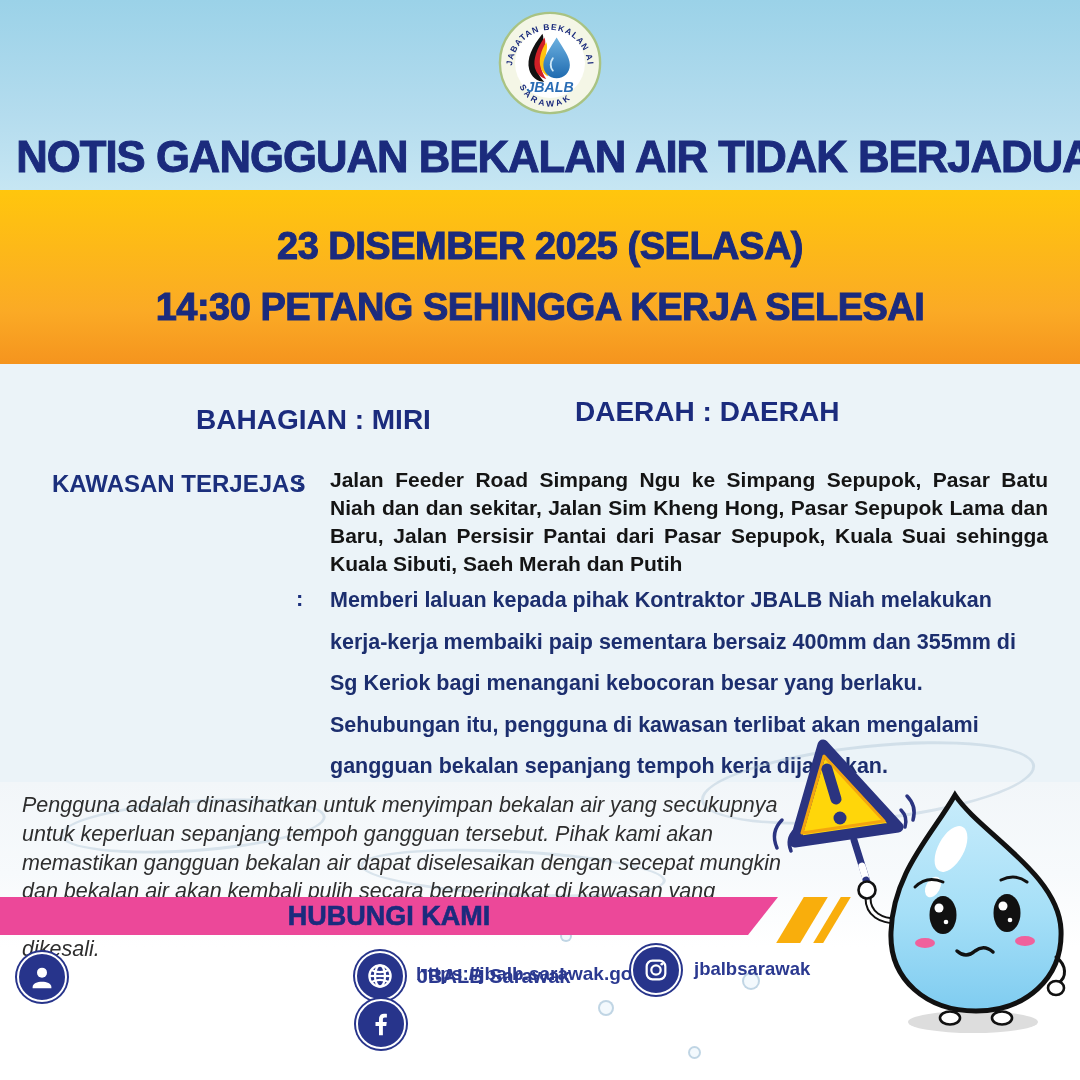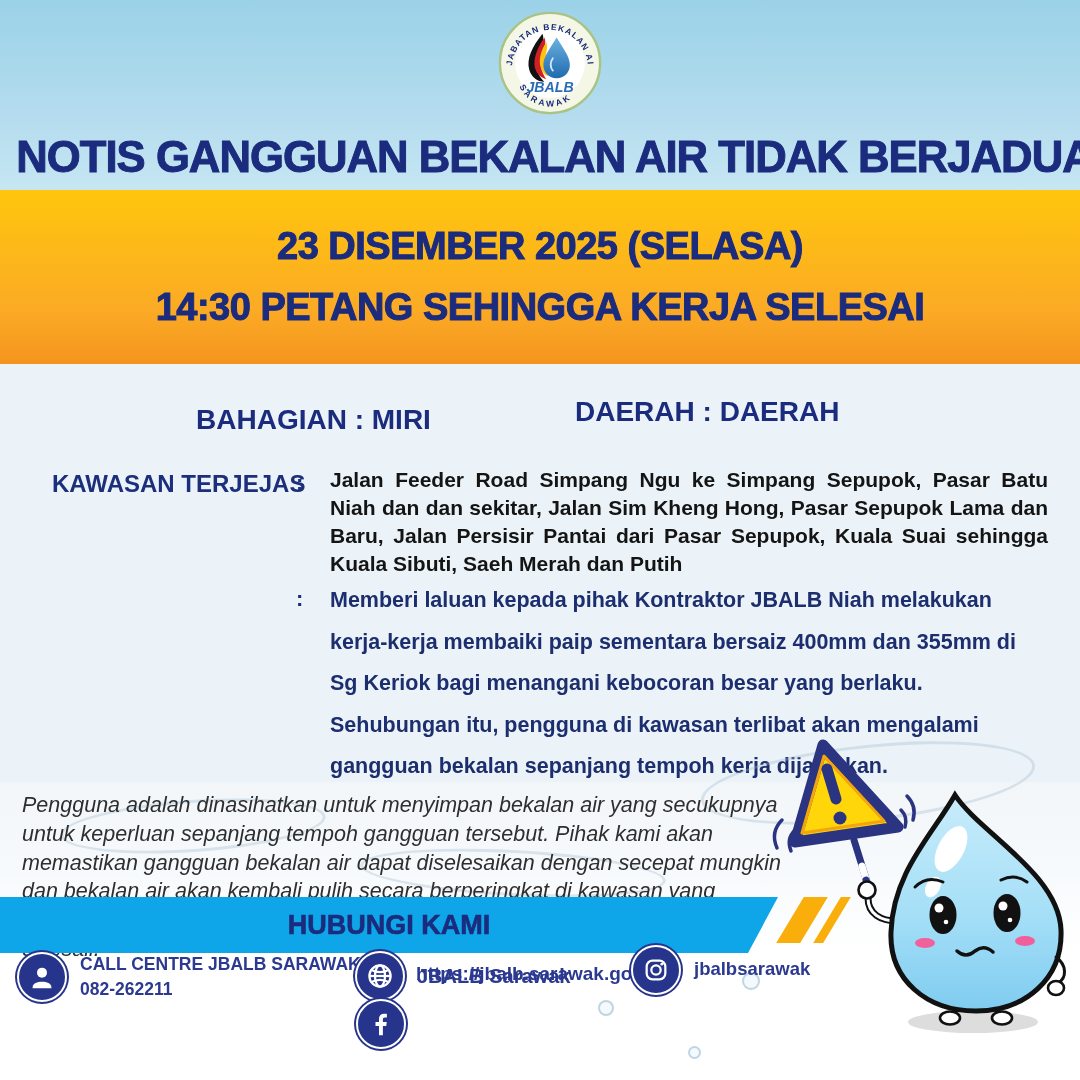--- a/index.html
+++ b/index.html
@@ -40,22 +40,22 @@
   .sw3{left:700px;top:745px;width:330px;height:70px;transform:rotate(-6deg);}
   .bubble{position:absolute;border:2px solid rgba(130,170,200,.45);border-radius:50%;background:rgba(220,238,248,.35);}
   .b1{left:598px;top:1000px;width:12px;height:12px;}
   .b2{left:688px;top:1046px;width:9px;height:9px;}
   .b3{left:742px;top:972px;width:14px;height:14px;}
   .b4{left:560px;top:930px;width:8px;height:8px;}
   .b5{left:636px;top:952px;width:7px;height:7px;}
   .advisory{position:absolute;left:22px;top:791px;width:772px;
     font-size:21.5px;font-style:italic;font-weight:500;color:#2e2e2e;line-height:28.8px;}
   
-  .hubungi-banner{position:absolute;left:0;top:897px;width:778px;height:56px;
-    background:#0ea5e9;clip-path:polygon(0 0,100% 0,calc(100% - 30px) 100%,0 100%);
+  .hubungi-banner{position:absolute;left:0;top:897px;width:778px;height:38px;
+    background:#ec4899;clip-path:polygon(0 0,100% 0,calc(100% - 30px) 100%,0 100%);
     display:flex;align-items:center;justify-content:center;}
   .hubungi-banner span{font-size:27px;font-weight:700;color:#1b2b7d;-webkit-text-stroke:.6px #1b2b7d;}
   .stripe{position:absolute;top:897px;height:46px;background:#f9ae0c;}
   .stripe-1{left:790px;width:24px;transform:skewX(-31deg);}
   .stripe-2{left:827px;width:10px;transform:skewX(-31deg);}
   
   .icon-badge{position:absolute;width:46px;height:46px;border-radius:50%;
     background:#27348b;border:2px solid #ffffff;box-shadow:0 0 0 2px #27348b;
     display:flex;align-items:center;justify-content:center;}
   .contact-text{position:absolute;color:#2b3990;font-weight:700;}
@@ -140,24 +140,20 @@
   </div>
   <div class="stripe stripe-1"></div>
   <div class="stripe stripe-2"></div>
 
   <div class="icon-badge icon-person">
     <svg viewBox="0 0 24 24" width="30" height="30">
         <circle cx="12" cy="8.5" r="4" fill="#fff"></circle>
         <path d="M4.5 20 C4.5 14.5 19.5 14.5 19.5 20 L19.5 21 L4.5 21 Z" fill="#fff"></path>
       </svg>
   </div>
-  <div class="contact-text call-block">
-    <div>CALL CENTRE JBALB SARAWAK</div>
-    <div>082-262211</div>
-  </div>
 
   <div class="icon-badge icon-globe">
     <svg viewBox="0 0 24 24" width="30" height="30" fill="none" stroke="#fff" stroke-width="1.8">
       <circle cx="12" cy="12" r="8.5"></circle>
         <line x1="3.5" y1="12" x2="20.5" y2="12"></line>
       <ellipse cx="12" cy="12" rx="4" ry="8.5"></ellipse>
         <path d="M5 7 C9 9.5 15 9.5 19 7 M5 17 C9 14.5 15 14.5 19 17"></path>
     </svg>
   </div>
   <div class="contact-text url-text">https://jbalb.sarawak.gov.my/</div>

